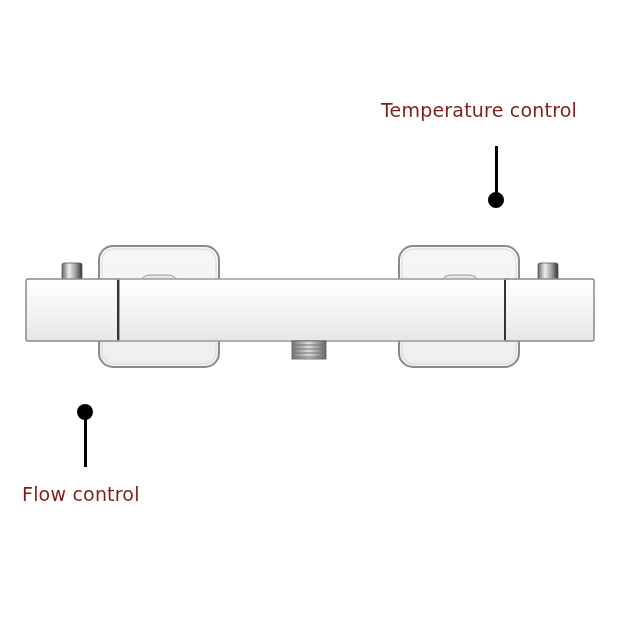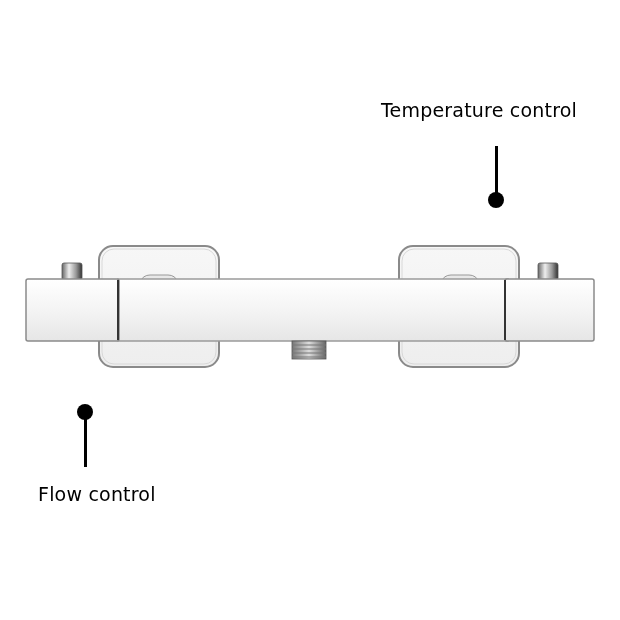--- a/index.html
+++ b/index.html
@@ -1,32 +1,32 @@
 <!DOCTYPE html>
 <html><head>
 <meta charset="utf-8">
 <style>
   html, body { margin:0; padding:0; background:#ffffff; }
   body { width:620px; height:620px; position:relative; overflow:hidden;
          font-family:"DejaVu Sans","Liberation Sans",sans-serif; }
-  .label { position:absolute; font-size:19px; color:#000000; letter-spacing:0.2px; white-space:nowrap; }
+  .label { position:absolute; font-size:19px; color:#7f1d1d; letter-spacing:0.2px; white-space:nowrap; }
   .leader-line { position:absolute; width:3px; background:#000; }
   .leader-dot { position:absolute; width:16px; height:16px; border-radius:50%; background:#000; }
   .product { position:absolute; left:0; top:0; width:620px; height:620px; }
 </style>
 </head>
 <body>
 
 <div class="label" style="left:381px; top:99px;">Temperature control</div>
 <div class="leader-line" style="left:495px; top:146px; height:50px;"></div>
 <div class="leader-dot" style="left:488px; top:192px;"></div>
 
 <div class="leader-dot" style="left:77px; top:404px;"></div>
 <div class="leader-line" style="left:84px; top:412px; height:55px;"></div>
-<div class="label" style="left:38px; top:483px;">Flow control</div>
+<div class="label" style="left:22px; top:483px;">Flow control</div>
 
 <svg class="product" viewBox="0 0 620 620" xmlns="http://www.w3.org/2000/svg">
   <defs>
     <linearGradient id="barGrad" x1="0" y1="0" x2="0" y2="1">
       <stop offset="0" stop-color="#ffffff"></stop>
       <stop offset="0.5" stop-color="#f4f4f4"></stop>
       <stop offset="1" stop-color="#e6e6e6"></stop>
     </linearGradient>
     <linearGradient id="plateGrad" x1="0" y1="0" x2="0" y2="1">
       <stop offset="0" stop-color="#f7f7f7"></stop>

